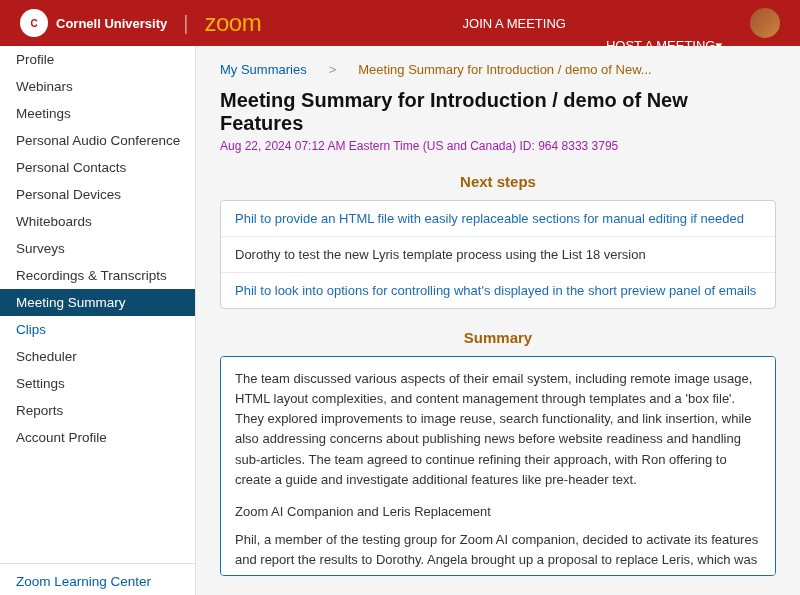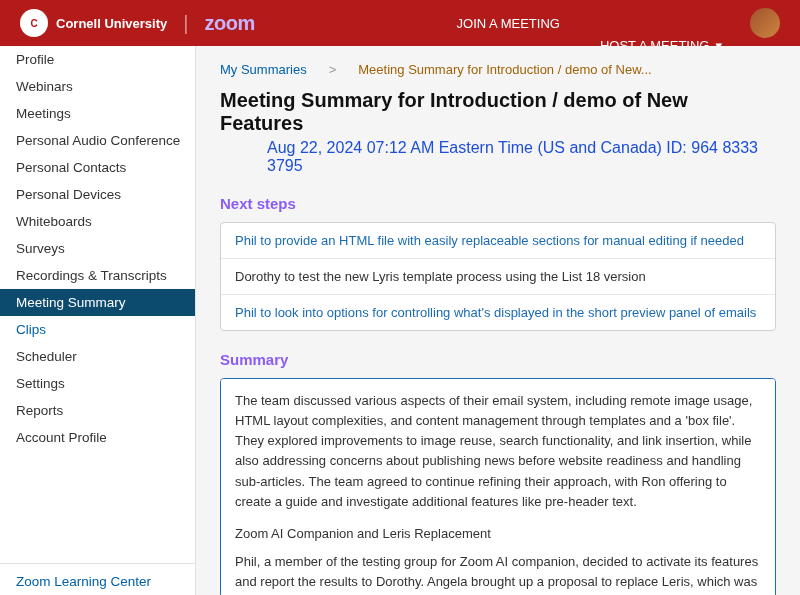--- a/index.html
+++ b/index.html
@@ -17,28 +17,28 @@
     .header-left { display: flex; align-items: center; gap: 12px; }
     .cornell-logo { display: flex; align-items: center; gap: 8px; color: white; font-size: 13px; font-weight: 600; }
     .cornell-shield {
       width: 28px; height: 28px;
       background: white;
       border-radius: 50%;
       display: flex; align-items: center; justify-content: center;
       font-size: 10px; color: #b31b1b; font-weight: bold;
     }
     .divider-line { color: rgba(255,255,255,0.5); font-size: 20px; margin: 0 4px; }
-    .zoom-logo { color: #c4b5fd; font-size: 20px; font-weight: 700; letter-spacing: -0.5px; }
+    .zoom-logo { color: #eab308; font-size: 24px; font-weight: 400; letter-spacing: -0.5px; }
     .header-right { display: flex; align-items: center; gap: 16px; }
     .header-btn {
       color: white; font-size: 13px; font-weight: 500; cursor: pointer;
       padding: 6px 12px; border: none; background: transparent;
       white-space: nowrap;
     }
-    .header-btn.host { display: flex; gap: 6px; margin-top: 44px; }
+    .header-btn.host { display: flex; gap: 0; margin-top: 44px; }
     .avatar { width: 30px; height: 30px; border-radius: 50%; background: #888; overflow: hidden; }
     .avatar-img { width: 100%; height: 100%; background: linear-gradient(135deg, #a0522d, #cd853f); }
 
     
     .app-body { display: flex; height: calc(595px - 46px); }
 
     
     .sidebar {
       width: 196px;
       min-width: 196px;
@@ -94,24 +94,24 @@
     
     .content { padding: 16px 24px; }
 
     
     .breadcrumb { font-size: 13px; color: #0060aa; margin-bottom: 12px; display: flex; align-items: center; gap: 22px; }
     .breadcrumb-sep { color: #999; }
     .breadcrumb-current { color: #a16207; }
 
     
     .page-title { font-size: 20px; font-weight: 600; color: #111; margin-bottom: 4px; }
-    .page-meta { font-size: 16px; color: #1d4ed8; margin-bottom: 20px; margin-left: 47px; }
-
-    
-    .section-title { font-size: 15px; font-weight: 600; color: #8b5cf6; margin-bottom: 10px; }
+    .page-meta { font-size: 12px; color: #a21caf; margin-bottom: 20px; }
+
+    
+    .section-title { font-size: 15px; font-weight: 600; color: #a16207; margin-bottom: 10px; text-align: center; }
 
     
     .next-steps-box {
       border: 1px solid #d0d0d0;
       border-radius: 4px;
       background: white;
       margin-bottom: 20px;
       overflow: hidden;
     }
     .next-step-item {

